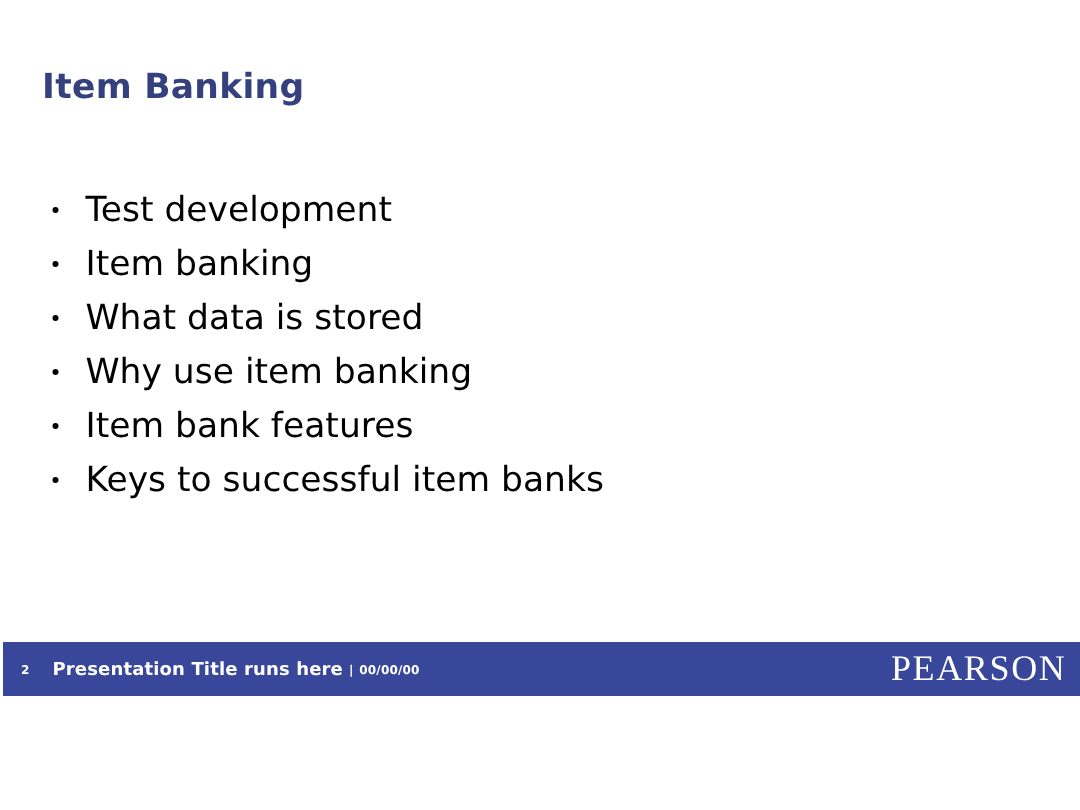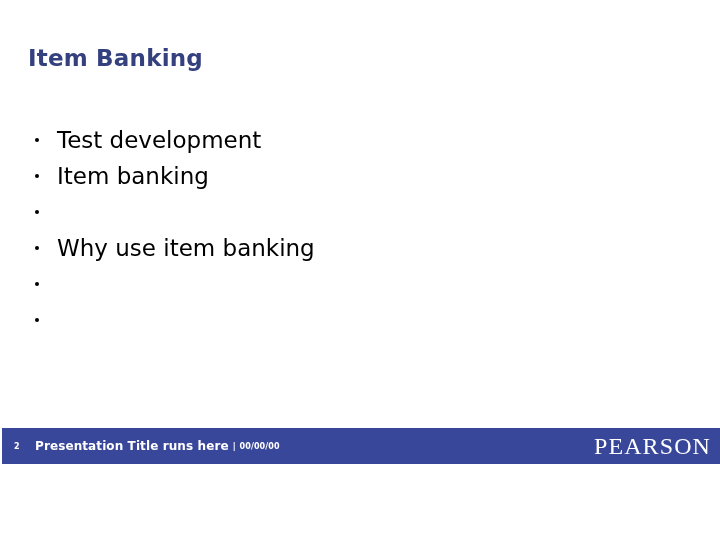--- a/index.html
+++ b/index.html
@@ -143,33 +143,36 @@
       <span class="bullet-text">Test development</span>
     </li>
 
     <li class="bullet-row">
       <span class="bullet-mark"></span>
       <span class="bullet-text">Item banking</span>
     </li>
 
     <li class="bullet-row">
       <span class="bullet-mark"></span>
+      <span class="bullet-text">What data is stored</span>
     </li>
 
     <li class="bullet-row">
       <span class="bullet-mark"></span>
       <span class="bullet-text">Why use item banking</span>
     </li>
 
     <li class="bullet-row">
       <span class="bullet-mark"></span>
+      <span class="bullet-text">Item bank features</span>
     </li>
 
     <li class="bullet-row">
       <span class="bullet-mark"></span>
+      <span class="bullet-text">Keys to successful item banks</span>
     </li>
 
   </ul>
 
   <div class="footer-bar">
     <div class="footer-left">
       <span class="slide-number">2</span>
       <span class="footer-text">Presentation Title runs here</span>
       <span class="footer-sep">|</span>
       <span class="footer-date">00/00/00</span>

